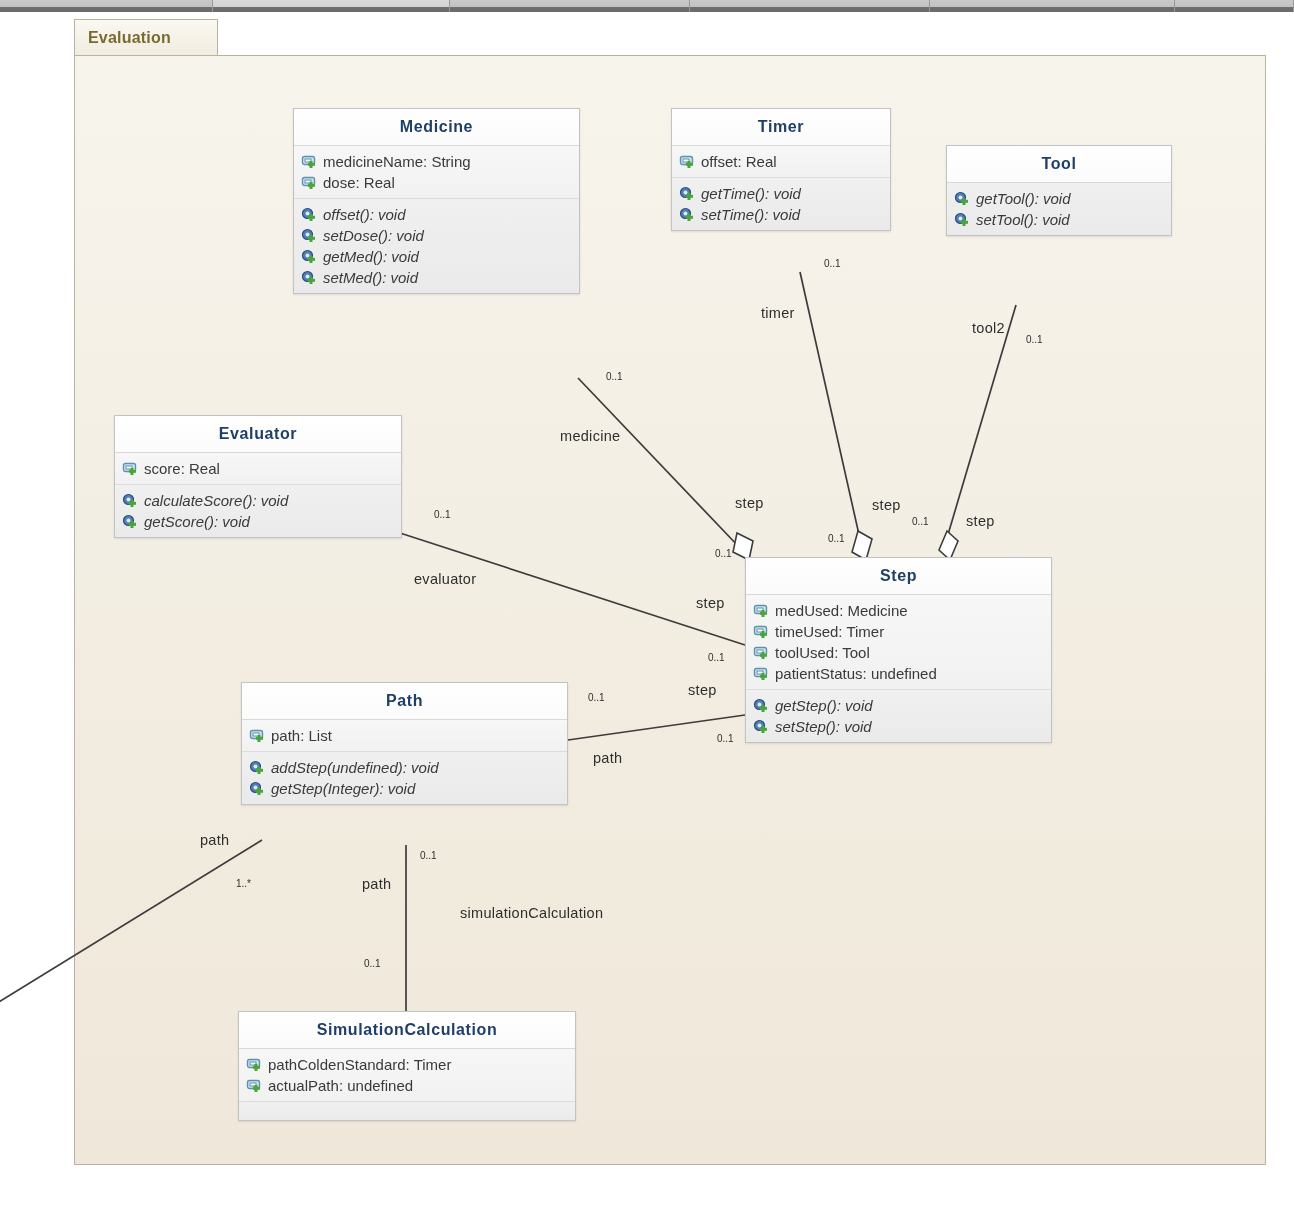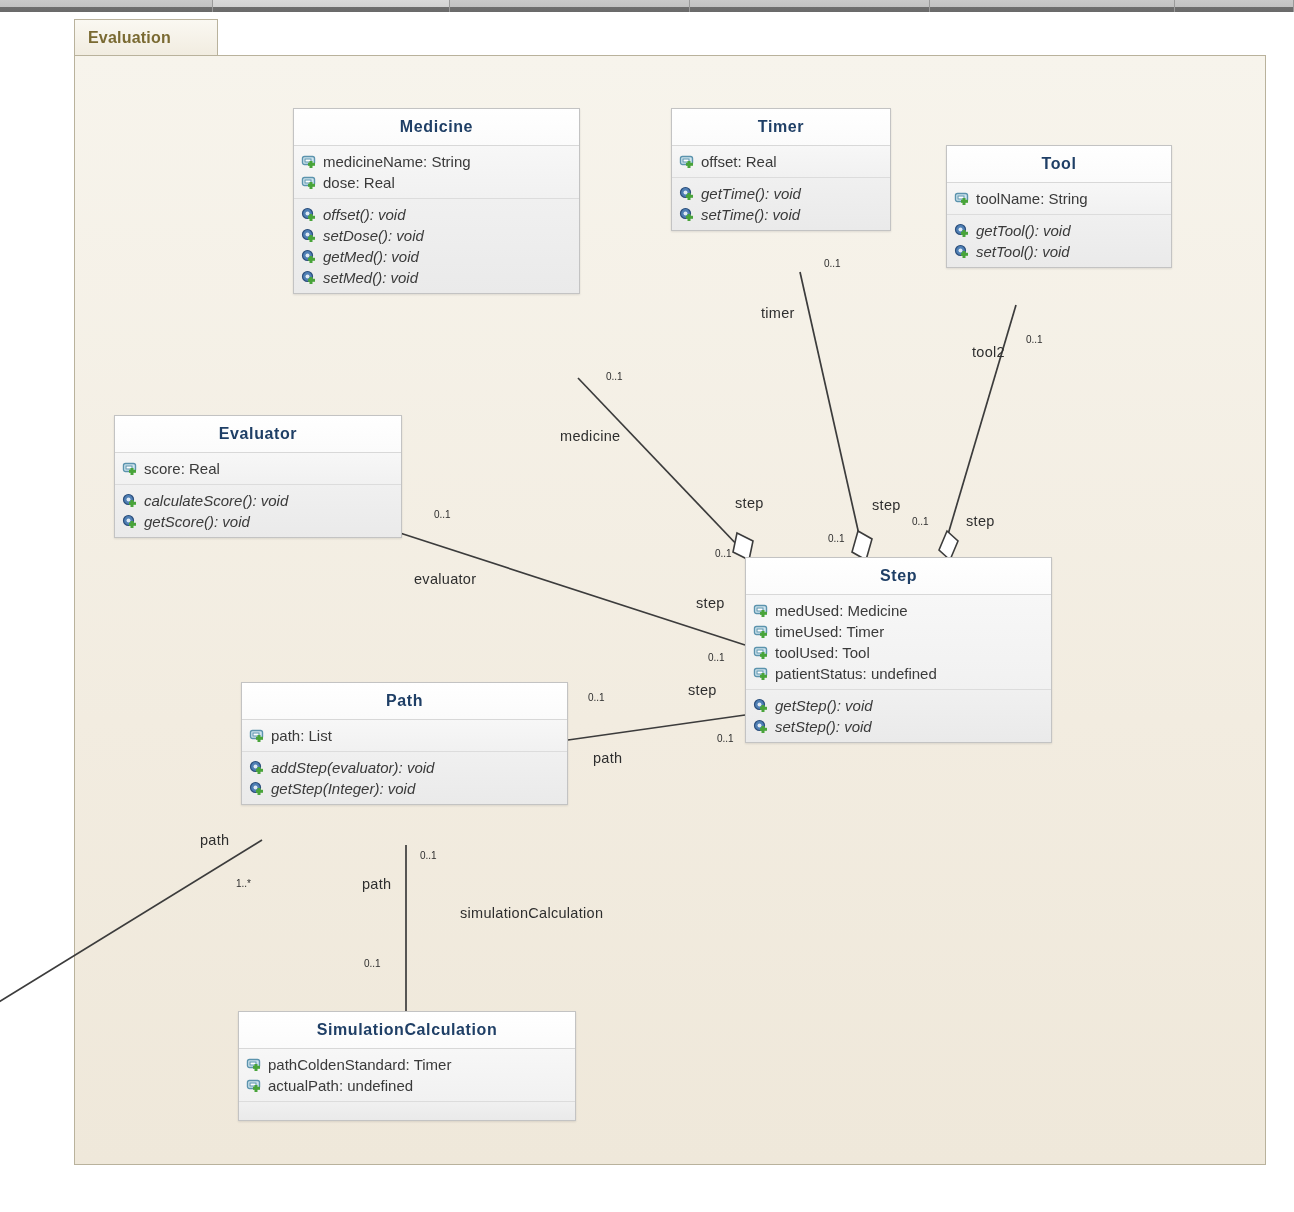--- a/index.html
+++ b/index.html
@@ -264,35 +264,20 @@
             </g>
           </svg>
         </span>
       <span class="label">setTime(): void</span>
     </div>
   </div>
 </div>
 
 <div class="uml-class" style="left:946px;top:145px;width:226px;">
   <div class="uml-header">Tool</div>
-  <div class="uml-compartment attrs">
-    <div class="uml-row">
-      <span class="ic">
-          <svg width="18" height="16">
-            <rect x="1.5" y="2.5" width="12" height="8" rx="2" fill="#cfe4ee" stroke="#5b93ad" stroke-width="1.4"></rect>
-            <rect x="4" y="5" width="6" height="3" fill="#ffffff" stroke="#5b93ad" stroke-width="1"></rect>
-            <g transform="translate(7,7)">
-              <rect x="1.5" y="0" width="3" height="7" fill="#49a43a"></rect>
-              <rect x="0" y="1.8" width="7" height="3" fill="#49a43a"></rect>
-            </g>
-          </svg>
-        </span>
-      <span class="label">toolName: String</span>
-    </div>
-  </div>
   <div class="uml-compartment ops">
     <div class="uml-row">
       <span class="ic">
           <svg width="18" height="16">
             <circle cx="6.5" cy="6.5" r="5" fill="#4f7fb5" stroke="#2c4f7c" stroke-width="1.2"></circle>
             <circle cx="6.5" cy="6.5" r="2" fill="#dfe9f3"></circle>
             <g transform="translate(7,7)">
               <rect x="1.5" y="0" width="3" height="7" fill="#49a43a"></rect>
               <rect x="0" y="1.8" width="7" height="3" fill="#49a43a"></rect>
             </g>
@@ -471,21 +456,21 @@
       <span class="ic">
           <svg width="18" height="16">
             <circle cx="6.5" cy="6.5" r="5" fill="#4f7fb5" stroke="#2c4f7c" stroke-width="1.2"></circle>
             <circle cx="6.5" cy="6.5" r="2" fill="#dfe9f3"></circle>
             <g transform="translate(7,7)">
               <rect x="1.5" y="0" width="3" height="7" fill="#49a43a"></rect>
               <rect x="0" y="1.8" width="7" height="3" fill="#49a43a"></rect>
             </g>
           </svg>
         </span>
-      <span class="label">addStep(evaluator): void</span>
+      <span class="label">addStep(undefined): void</span>
     </div>
     <div class="uml-row">
       <span class="ic">
           <svg width="18" height="16">
             <circle cx="6.5" cy="6.5" r="5" fill="#4f7fb5" stroke="#2c4f7c" stroke-width="1.2"></circle>
             <circle cx="6.5" cy="6.5" r="2" fill="#dfe9f3"></circle>
             <g transform="translate(7,7)">
               <rect x="1.5" y="0" width="3" height="7" fill="#49a43a"></rect>
               <rect x="0" y="1.8" width="7" height="3" fill="#49a43a"></rect>
             </g>
@@ -533,21 +518,21 @@
 <div class="conn-label" style="left:560px;top:428px;">medicine</div>
 <div class="conn-label" style="left:735px;top:495px;">step</div>
 <div class="mult" style="left:715px;top:548px;">0..1</div>
 
 <div class="mult" style="left:824px;top:258px;">0..1</div>
 <div class="conn-label" style="left:761px;top:305px;">timer</div>
 <div class="conn-label" style="left:872px;top:497px;">step</div>
 <div class="mult" style="left:828px;top:533px;">0..1</div>
 
 <div class="mult" style="left:1026px;top:334px;">0..1</div>
-<div class="conn-label" style="left:972px;top:320px;margin-top:24px;">tool2</div>
+<div class="conn-label" style="left:972px;top:320px;">tool2</div>
 <div class="conn-label" style="left:966px;top:513px;">step</div>
 <div class="mult" style="left:912px;top:516px;">0..1</div>
 
 <div class="mult" style="left:434px;top:509px;">0..1</div>
 <div class="conn-label" style="left:414px;top:571px;">evaluator</div>
 <div class="conn-label" style="left:696px;top:595px;">step</div>
 <div class="mult" style="left:708px;top:652px;">0..1</div>
 
 <div class="mult" style="left:588px;top:692px;">0..1</div>
 <div class="conn-label" style="left:593px;top:750px;">path</div>

